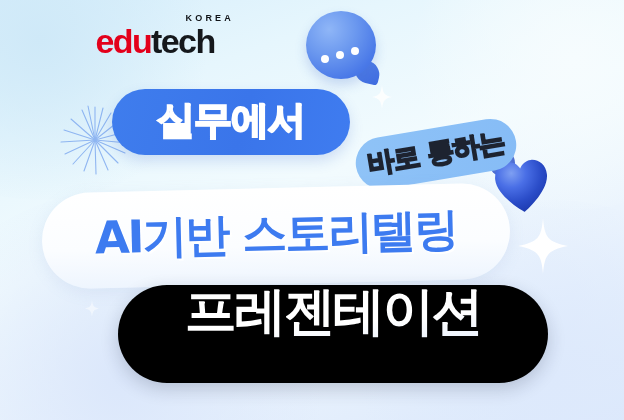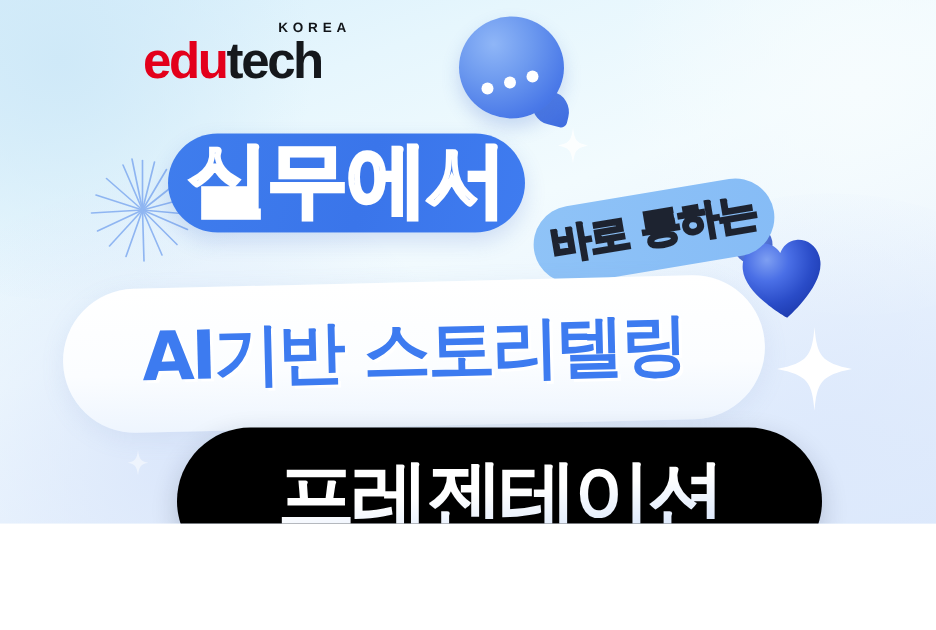--- a/index.html
+++ b/index.html
@@ -9,21 +9,21 @@
   body {
     width: 624px;
     height: 420px;
     overflow: hidden;
     font-family: "Liberation Sans", sans-serif;
   }
 
   #banner {
     position: relative;
     width: 624px;
-    height: 349px;
+    height: 420px;
     overflow: hidden;
     background: linear-gradient(160deg, #d6eefb 0%, #e6f6fd 22%, #f2fbfe 45%, #eaf3fd 70%, #dbe8fb 100%);
   }
 
   
   .bg-blob {
     position: absolute;
     border-radius: 50%;
     pointer-events: none;
   }
@@ -154,21 +154,21 @@
     left: 112px; top: 89px;
     width: 238px; height: 66px;
     border-radius: 34px;
     background: linear-gradient(105deg, #3f7ded 0%, #3a75ea 55%, #3f7cf0 100%);
     box-shadow: 0 6px 14px rgba(50,95,200,0.18);
     display: flex;
     align-items: center;
     justify-content: center;
   }
   .pill-blue .txt {
-    font-size: 54px;
+    font-size: 38px;
     font-weight: 700;
     letter-spacing: -1px;
     line-height: 1;
     color: transparent;
     -webkit-text-stroke: 2.2px #ffffff;
     font-family: "DejaVu Sans", sans-serif;
     padding-bottom: 4px;
     text-align: center;
   }
 
@@ -221,21 +221,20 @@
   }
 
   
   .pill-black {
     position: absolute;
     left: 118px; top: 285px;
     width: 430px; height: 98px;
     border-radius: 49px;
     background: #000000;
     display: flex;
-    align-items: center;
     justify-content: center;
     box-shadow: 0 6px 18px rgba(20,30,60,0.2);
   }
   .pill-black .txt {
     font-size: 52px;
     font-weight: 800;
     letter-spacing: -2.6px;
     line-height: 1;
     font-family: "DejaVu Sans", sans-serif;
     background: linear-gradient(175deg, #ffffff 0%, #ffffff 42%, #dfeafb 78%, #c9dcf6 100%);

